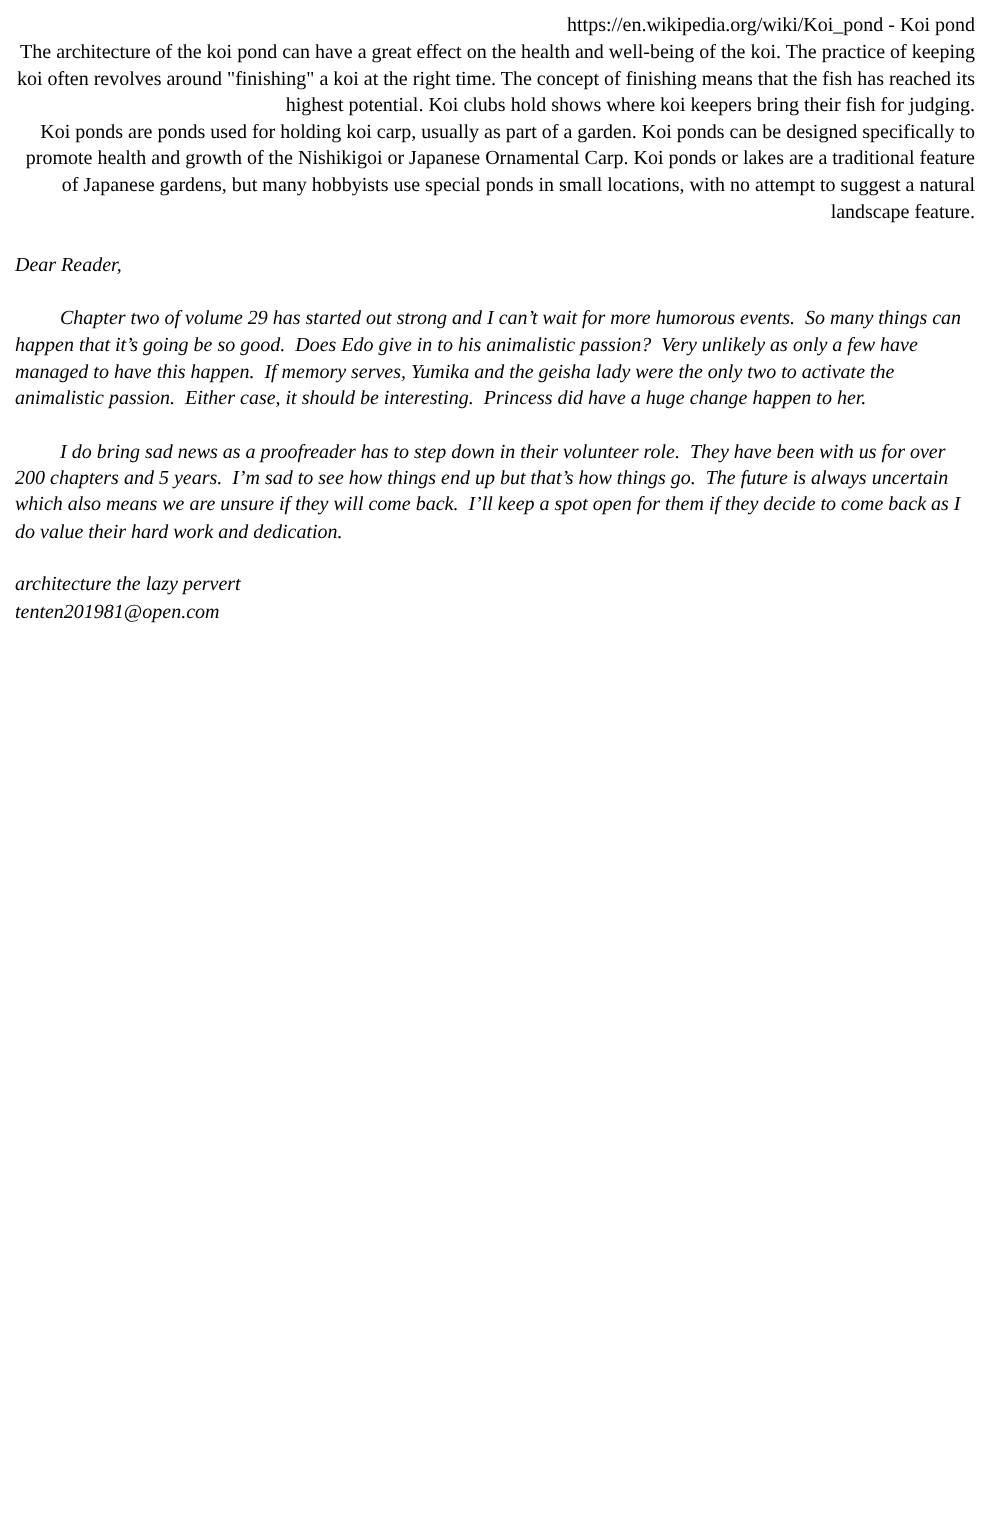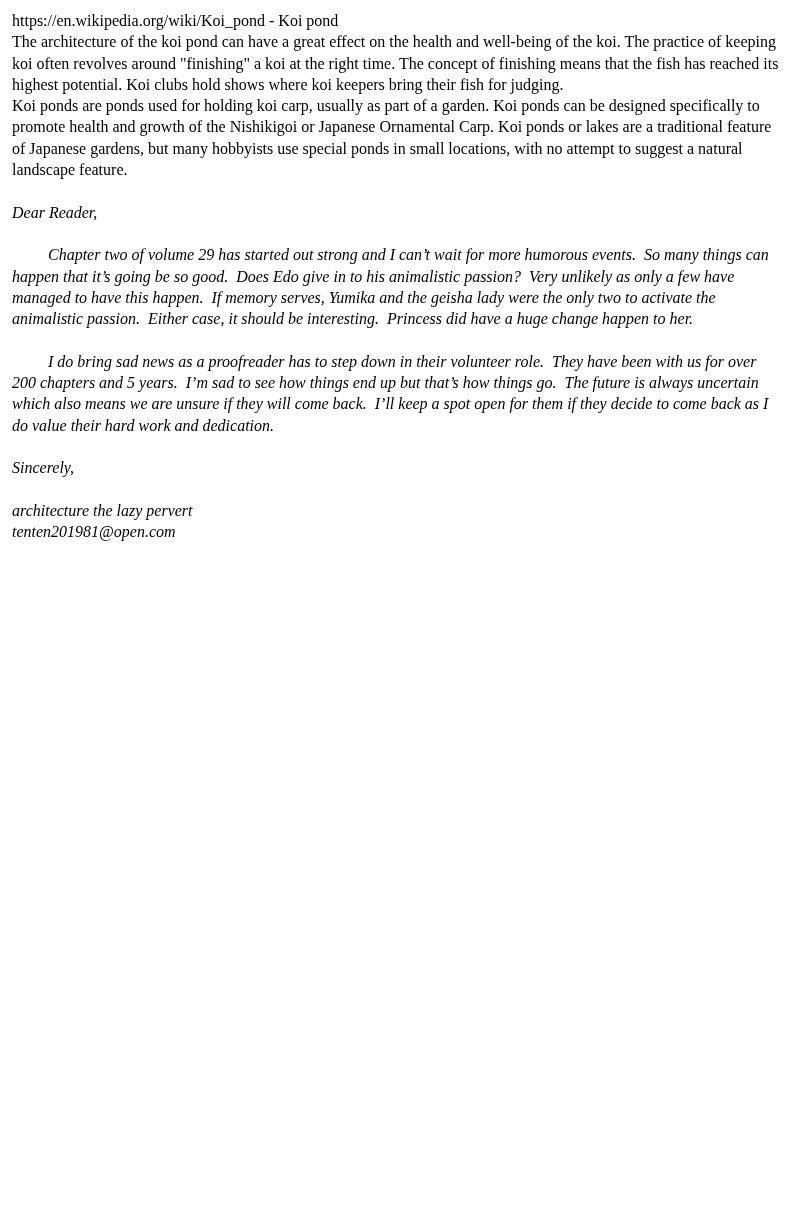--- a/index.html
+++ b/index.html
@@ -12,21 +12,21 @@
     height: 1224px;
     box-sizing: border-box;
     padding: 10px 12px;
     font-family: "Liberation Serif", "DejaVu Serif", serif;
     font-size: 16px;
     line-height: 21.3px;
     color: #000000;
     overflow: hidden;
   }
   .doc-header {
-    text-align: left;
+    text-align: right;
   }
   .doc-header p {
     margin: 0;
     white-space: normal;
   }
   .letter p {
     margin: 0;
     white-space: pre-wrap;
     font-style: italic;
   }
@@ -46,18 +46,17 @@
 <div class="doc-header">
   <p>https://en.wikipedia.org/wiki/Koi_pond - Koi pond</p>
   <p>The architecture of the koi pond can have a great effect on the health and well-being of the koi. The practice of keeping koi often revolves around "finishing" a koi at the right time. The concept of finishing means that the fish has reached its highest potential. Koi clubs hold shows where koi keepers bring their fish for judging.</p>
   <p>Koi ponds are ponds used for holding koi carp, usually as part of a garden. Koi ponds can be designed specifically to promote health and growth of the Nishikigoi or Japanese Ornamental Carp. Koi ponds or lakes are a traditional feature of Japanese gardens, but many hobbyists use special ponds in small locations, with no attempt to suggest a natural landscape feature.</p>
 </div>
 
 <div class="letter">
   <p class="gap-above">Dear Reader,</p>
   <p class="gap-above indent">Chapter two of volume 29 has started out strong and I can’t wait for more humorous events.  So many things can happen that it’s going be so good.  Does Edo give in to his animalistic passion?  Very unlikely as only a few have managed to have this happen.  If memory serves, Yumika and the geisha lady were the only two to activate the animalistic passion.  Either case, it should be interesting.  Princess did have a huge change happen to her.</p>
   <p class="gap-above indent">I do bring sad news as a proofreader has to step down in their volunteer role.  They have been with us for over 200 chapters and 5 years.  I’m sad to see how things end up but that’s how things go.  The future is always uncertain which also means we are unsure if they will come back.  I’ll keep a spot open for them if they decide to come back as I do value their hard work and dedication.</p>
-  <p class="gap-above">Sincerely,</p>
   <div class="signature gap-above">
     <p>architecture the lazy pervert</p>
     <p>tenten201981@open.com</p>
   </div>
 </div>
 
 </body></html>

